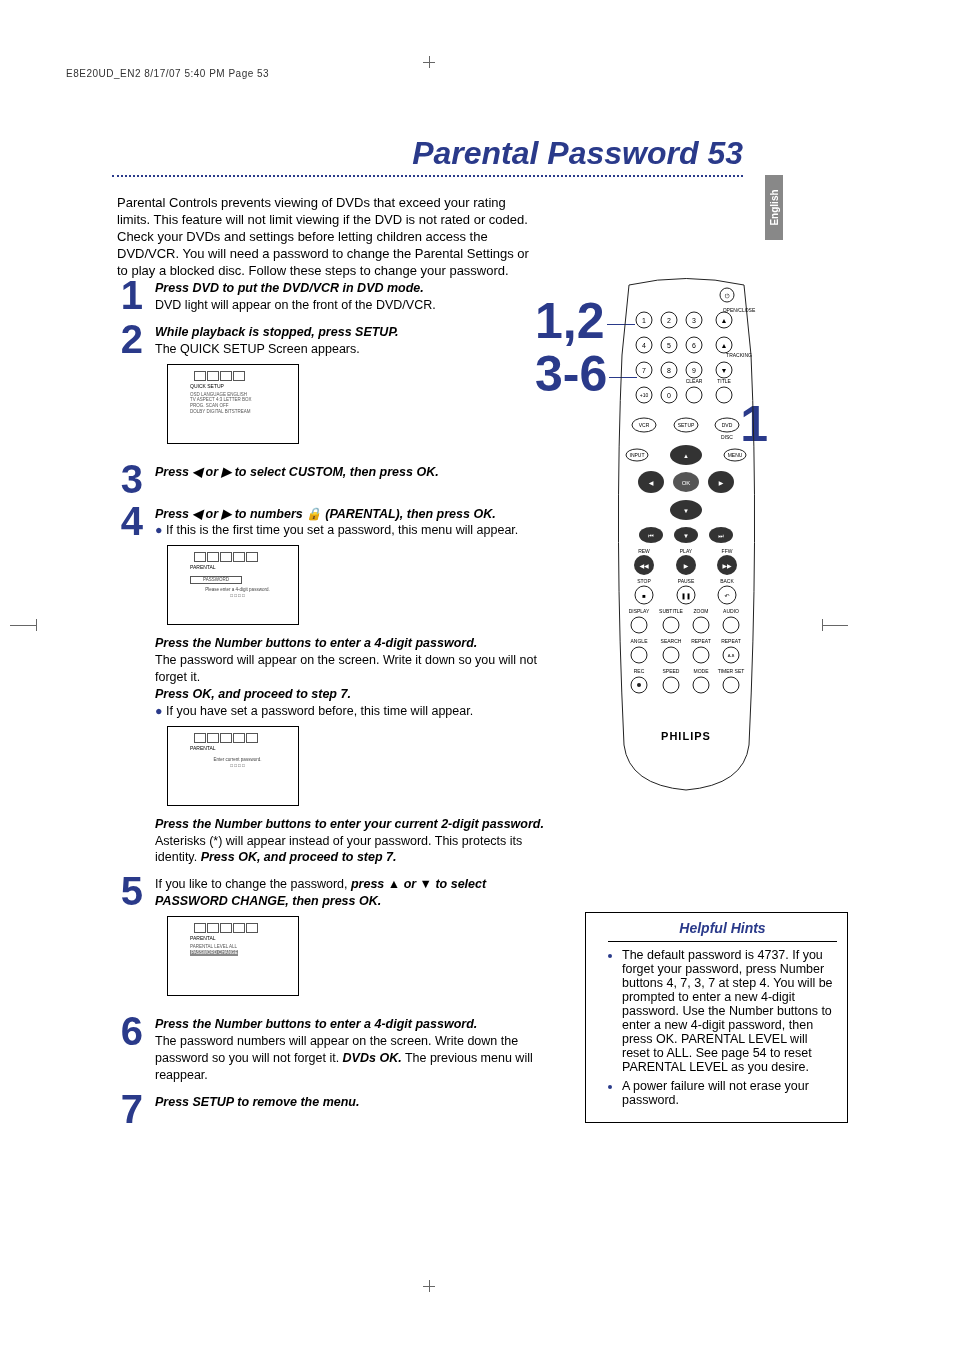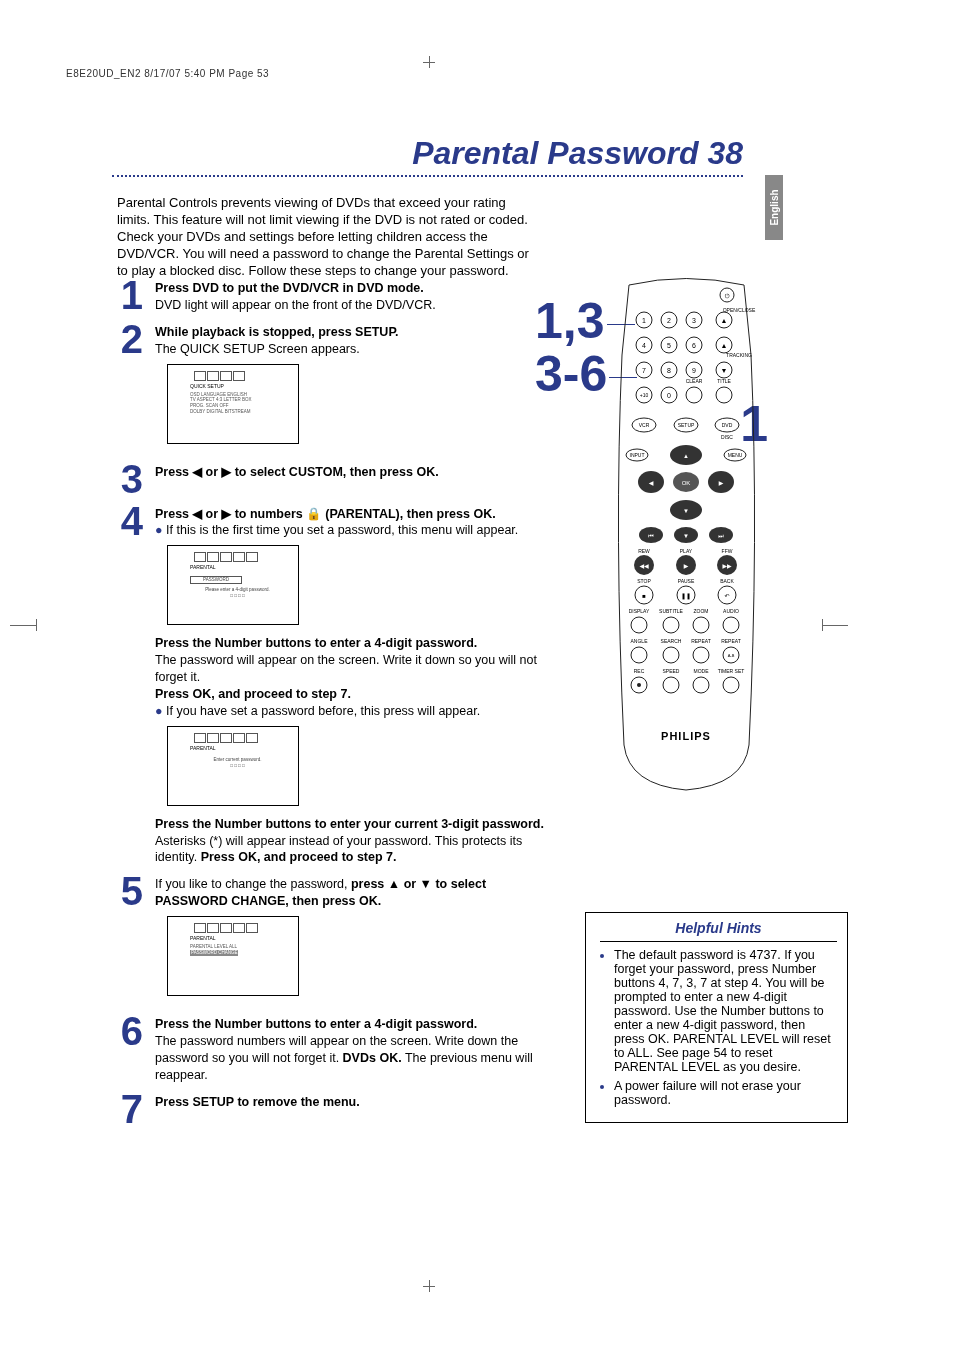--- a/index.html
+++ b/index.html
@@ -84,21 +84,21 @@
     min-width: 38px;
     text-align: right;
     line-height: 0.85;
     margin-top: -2px;
   }
   .step-txt {
     font-size: 12.5px;
     line-height: 1.35;
     flex: 1;
   }
-  .step-txt b { font-weight: bold; }
+  .step-txt b { font-weight: bold; font-style: italic; }
   .menu-box {
     border: 1px solid #000;
     width: 130px;
     height: 78px;
     margin: 6px 0 10px 12px;
     position: relative;
     font-size: 5px;
   }
   .menu-box .mb-tabs {
     position: absolute; top: 6px; left: 26px; display: flex; gap: 1px;
@@ -157,21 +157,21 @@
     width: 155px;
     height: 520px;
   }
   .remote svg { width: 100%; height: 100%; }
   .helpful {
     position: absolute;
     top: 912px;
     left: 585px;
     width: 263px;
     border: 1px solid #000;
-    padding: 7px 10px 10px 14px;
+    padding: 7px 10px 10px 22px;
     box-sizing: border-box;
     font-size: 12.5px;
   }
   .helpful h3 {
     text-align:center;
     margin: 0 0 6px 0;
     border-bottom: 1px solid #000;
     padding-bottom: 5px;
     font-style: italic;
     color: #2a3a8a;
@@ -213,21 +213,21 @@
   <div class="cross-v crossL"></div>
   <div class="cross-h crossR"></div>
   <div class="cross-v crossR"></div>
 
   <div class="header-line">E8E20UD_EN2  8/17/07  5:40 PM  Page 53</div>
 
   <div class="lang-tab">
     <span>English</span>
   </div>
 
-  <div class="title">Parental Password  38</div>
+  <div class="title">Parental Password  53</div>
   <div class="dots"></div>
 
   <div class="intro">Parental Controls prevents viewing of DVDs that exceed your rating limits. This feature will not limit viewing if the DVD is not rated or coded. Check your DVDs and settings before letting children access the DVD/VCR. You will need a password to change the Parental Settings or to play a blocked disc. Follow these steps to change your password.</div>
 
   <div class="steps">
 
     <div class="step">
       <div class="step-num">1</div>
       <div class="step-txt">
         <b>Press DVD to put the DVD/VCR in DVD mode.</b><br>
@@ -283,36 +283,36 @@
           <div class="mb-box">
             <div style="border:0.5px solid #555; width:50px; font-size:4.5px; margin-bottom:3px;">PASSWORD</div>
             <div>Please enter a 4-digit password.</div>
             <div>□ □ □ □</div>
           </div>
         </div>
         <b>Press the Number buttons to enter a 4-digit password.</b><br>
         <span>The password will appear on the screen. Write it down so you will not forget it.</span><br>
         <b>Press OK, and proceed to step 7.</b><br>
         <span class="bullet">●</span>
-        <span>If you have set a password before, this press will appear.</span>
+        <span>If you have set a password before, this time will appear.</span>
         <div class="menu-box">
           <div class="mb-tabs">
               <span></span>
               <span></span>
               <span></span>
               <span></span>
               <span></span>
             </div>
           <div class="mb-title">PARENTAL</div>
           <div class="mb-box">
             <div>Enter current password.</div>
             <div>□ □ □ □</div>
           </div>
         </div>
-        <b>Press the Number buttons to enter your current 3-digit password.</b>
+        <b>Press the Number buttons to enter your current 2-digit password.</b>
         <span> Asterisks (*) will appear instead of your password. This protects its identity. </span>
         <b>Press OK, and proceed to step 7.</b>
       </div>
     </div>
 
     <div class="step">
       <div class="step-num">5</div>
       <div class="step-txt">
         <span>If you like to change the password, </span>
         <b>press ▲ or ▼ to select PASSWORD CHANGE, then press OK.</b>
@@ -345,21 +345,21 @@
 
     <div class="step">
       <div class="step-num">7</div>
       <div class="step-txt">
         <b>Press SETUP to remove the menu.</b>
       </div>
     </div>
   </div>
 
   <div class="remote-refs">
-    <div class="ref"><span>1,3</span><span class="line"></span></div>
+    <div class="ref"><span>1,2</span><span class="line"></span></div>
     <div class="ref"><span>3-6</span><span class="line"></span></div>
   </div>
   <div class="ref-1">1</div>
 
   <div class="remote">
     <svg viewBox="0 0 155 520">
       <path d="M20 10 Q77 -3 135 10 L142 80 Q150 260 140 470 Q135 510 77 515 Q20 510 15 470 Q5 260 13 80 Z" fill="none" stroke="#222" stroke-width="1"></path>
 
       <circle cx="118" cy="20" r="7" fill="none" stroke="#222"></circle>
         <text x="118" y="23" font-size="6" text-anchor="middle">⏻</text>

